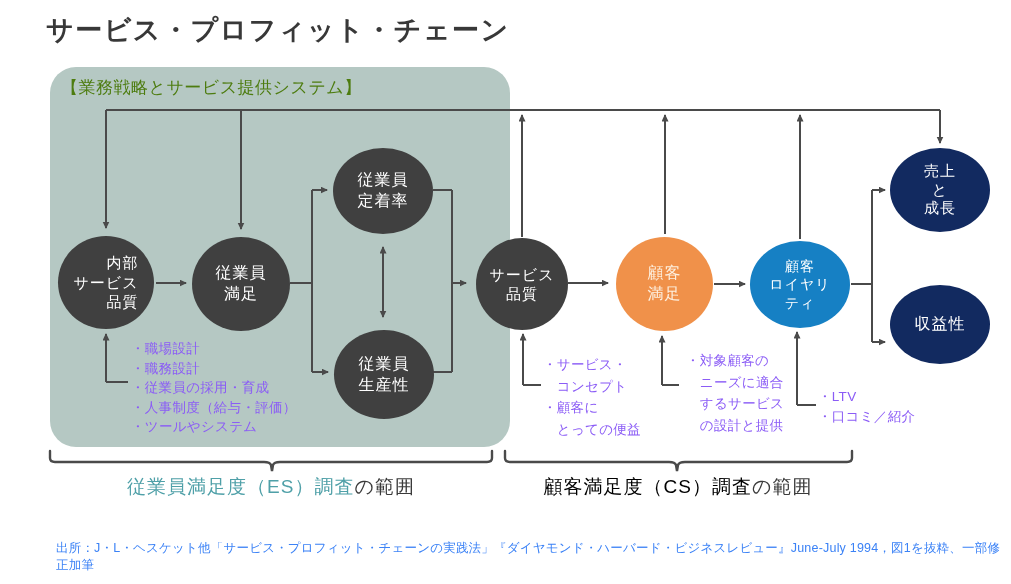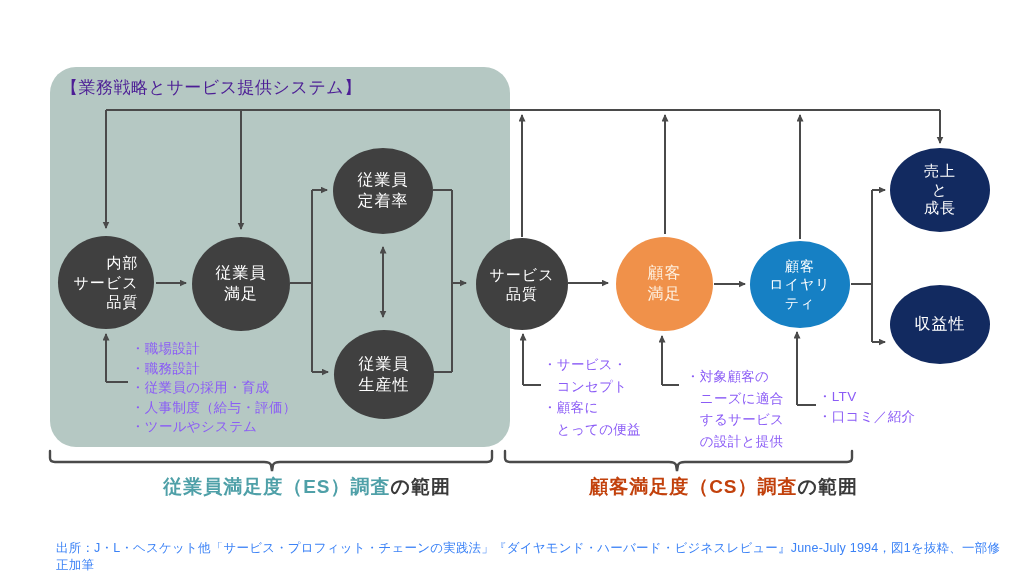--- a/index.html
+++ b/index.html
@@ -13,54 +13,55 @@
   .title{
     position:absolute;left:46px;top:12px;
     font-size:27px;font-weight:700;color:#383838;letter-spacing:1.5px;
   }
   .system-box{
     position:absolute;left:50px;top:67px;width:460px;height:380px;
     background:#b5c8c3;border-radius:26px;
   }
   .system-box-label{
     position:absolute;left:61px;top:76px;
-    font-size:17px;color:#4c1d95;letter-spacing:0.5px;font-family:Liberation Serif, serif;
+    font-size:17px;color:#4d7c0f;letter-spacing:0.5px;font-family:Liberation Serif, serif;
   }
   svg.connectors{position:absolute;left:0;top:0;pointer-events:none;}
   .node{
     position:absolute;border-radius:50%;
     display:flex;align-items:center;justify-content:center;
     text-align:center;color:#ffffff;
     white-space:pre-line;line-height:1.3;letter-spacing:1px;
   }
   .node.teal{background:#404040;}
   .node.orange{background:#f0914a;color:#fdf0e0;}
   .node.blue{background:#1680c4;}
   .node.navy{background:#122a60;}
   .note{
     position:absolute;font-size:13.5px;color:#8b5cf6;
     white-space:pre-line;line-height:19.5px;letter-spacing:0.3px;
   }
   .brace-label{
-    position:absolute;top:474px;width:360px;text-align:right;
-    font-size:19px;font-weight:700;letter-spacing:1px;
+    position:absolute;top:474px;width:360px;text-align:center;
+    font-size:19px;font-weight:400;letter-spacing:1px;
   }
   .brace-label .hl-es{color:#4fa0a8;}
-  .brace-label .hl-cs{color:#c2410c;margin-top:24px;}
+  .brace-label .hl-cs{color:#000000;margin-top:24px;}
   .brace-label .suffix{color:#3a3a3a;}
   .source{
     position:absolute;left:56px;top:540px;
     font-size:12.5px;color:#3b82f6;letter-spacing:0.2px;
   }
 </style>
 </head>
 <body>
 
 <div id="canvas">
 
+  <div class="title">サービス・プロフィット・チェーン</div>
 
   <div class="system-box"></div>
   <div class="system-box-label">【業務戦略とサービス提供システム】</div>
 
   <svg class="connectors" width="1011" height="584" viewBox="0 0 1011 584">
     <defs>
       <marker id="arr" markerWidth="9" markerHeight="9" refX="6.5" refY="3.5" orient="auto-start-reverse" markerUnits="userSpaceOnUse">
         <path d="M0,0 L7.5,3.5 L0,7 Z" fill="#4a4a4a"></path>
       </marker>
     </defs>
@@ -127,21 +128,21 @@
 
   <div class="note" style="left:131px;top:339px;">・職場設計
 ・職務設計
 ・従業員の採用・育成
 ・人事制度（給与・評価）
 ・ツールやシステム</div>
   <div class="note" style="left:543px;top:354px;line-height:21.5px;">・サービス・
 　コンセプト
 ・顧客に
 　とっての便益</div>
-  <div class="note" style="left:686px;top:366px;line-height:21.5px;">・対象顧客の
+  <div class="note" style="left:686px;top:350px;line-height:21.5px;">・対象顧客の
 　ニーズに適合
 　するサービス
 　の設計と提供</div>
   <div class="note" style="left:818px;top:387px;line-height:20px;">・LTV
 ・口コミ／紹介</div>
 
   <div class="brace-label" style="left:91px;">
     <span class="hl-es">従業員満足度（ES）調査</span><span class="suffix">の範囲</span>
   </div>
   <div class="brace-label" style="left:498px;">

